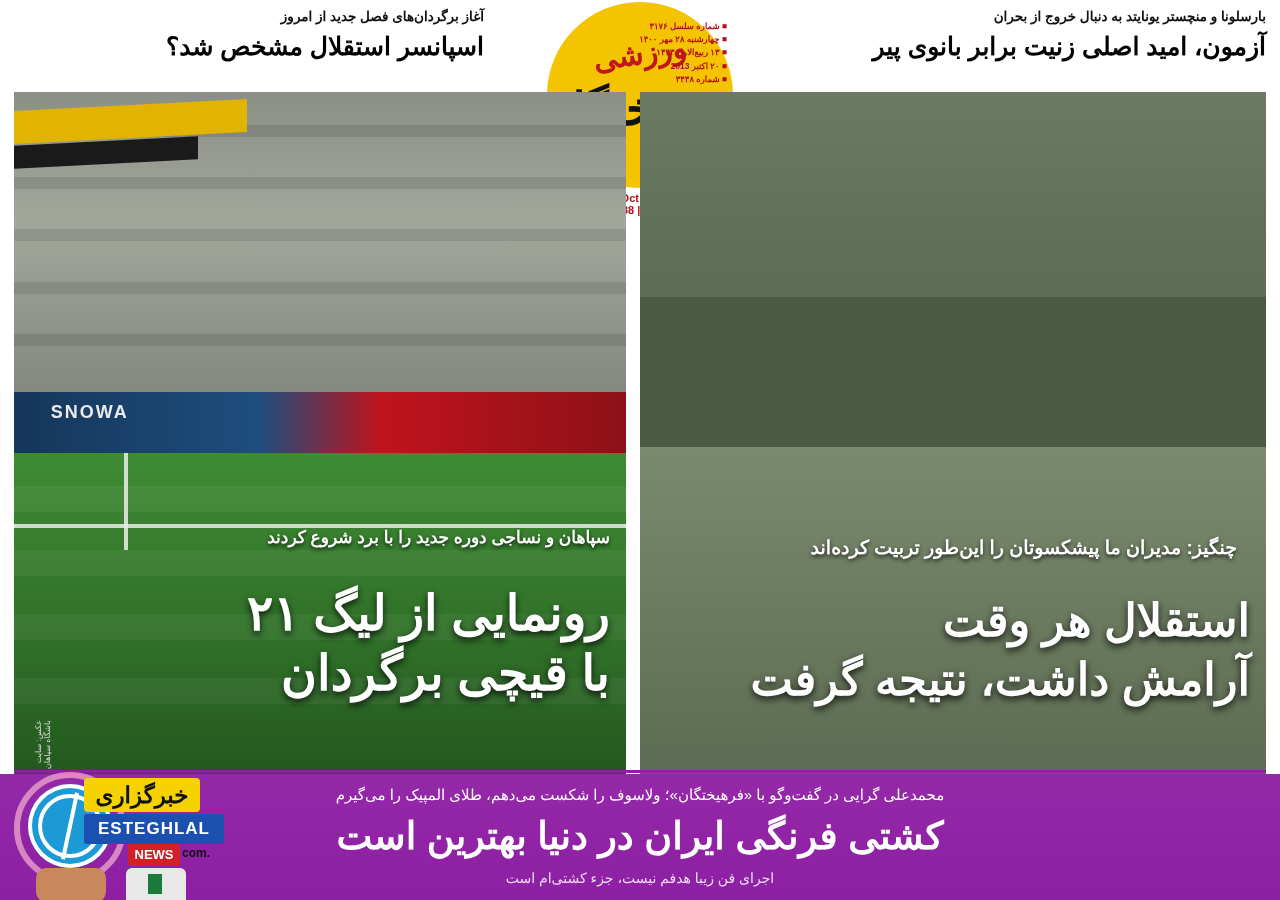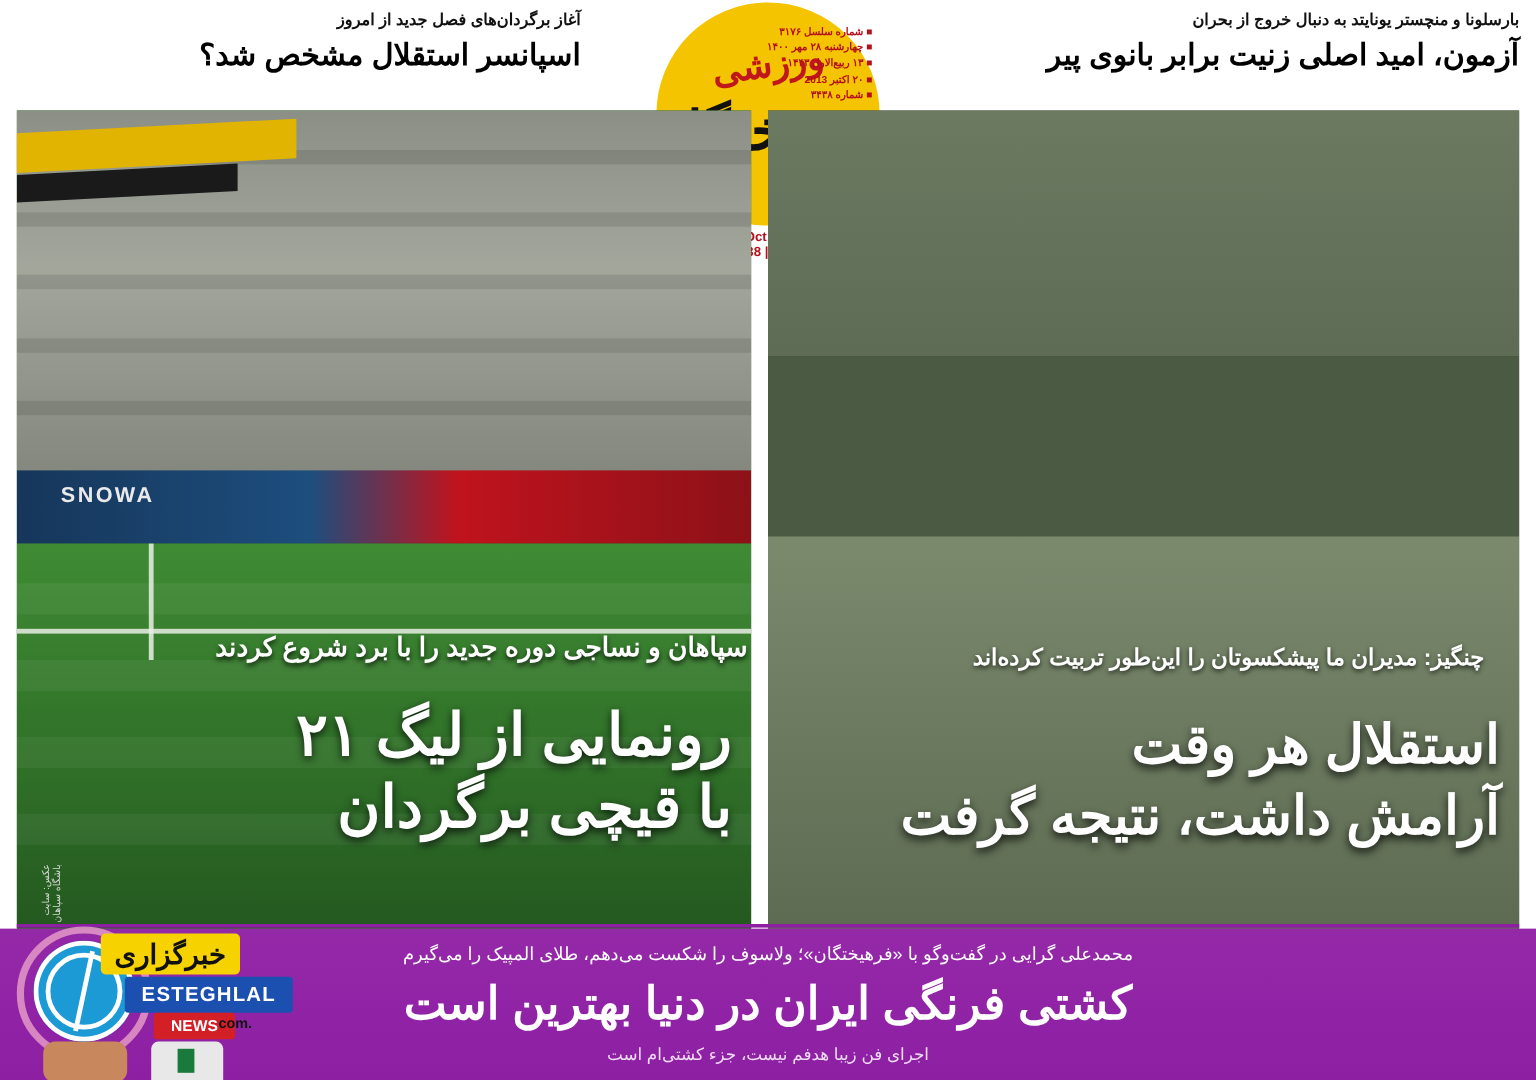--- a/index.html
+++ b/index.html
@@ -55,22 +55,22 @@
 
   
   .r-bg-top{position:absolute;left:0;top:0;width:100%;height:30%;
       background:linear-gradient(#6d7a62,#5e6b55);}
   .r-bg-mid{position:absolute;left:0;top:30%;width:100%;height:22%;background:#4b5a42;}
   .r-bg-bot{position:absolute;left:0;top:52%;width:100%;height:48%;
       background:linear-gradient(#7b8a6d,#5d6b52);}
 
   
   .cap{position:absolute;color:#fff;font-weight:bold;text-align:right;direction:rtl;}
-  .cap-left-sub{left:14px;top:521px;width:612px;padding:6px 3px;box-sizing:border-box;
-      font-size:22px;text-shadow:0 2px 4px rgba(0,0,0,.75);}
+  .cap-left-sub{left:14px;top:521px;width:612px;padding:6px 16px;box-sizing:border-box;
+      font-size:17px;text-shadow:0 2px 4px rgba(0,0,0,.75);}
   .cap-left-main{left:14px;top:584px;width:612px;padding:0 16px;box-sizing:border-box;
       font-size:49px;line-height:1.22;color:#fff;text-shadow:0 3px 7px rgba(0,0,0,.8);}
   .cap-right-sub{left:640px;top:530px;width:626px;padding:6px 29px;box-sizing:border-box;
       font-size:19px;text-shadow:0 2px 4px rgba(0,0,0,.75);}
   .cap-right-main{left:640px;top:592px;width:626px;padding:0 16px;box-sizing:border-box;
       font-size:45px;line-height:1.3;text-shadow:0 3px 7px rgba(0,0,0,.8);}
   .vcredit{position:absolute;left:20px;top:628px;width:14px;font-size:8px;color:#e7e7e7;
       writing-mode:vertical-rl;transform:rotate(180deg);letter-spacing:1px;opacity:.9;}
 
   
@@ -93,24 +93,24 @@
       background:#1b9ad6;box-shadow:0 0 0 4px #fff inset;}
   .wm-globe:before{content:"";position:absolute;left:10px;top:10px;right:10px;bottom:10px;
       border-radius:50%;border:4px solid #fff;box-sizing:border-box;}
   .wm-globe:after{content:"";position:absolute;left:40px;top:8px;width:4px;height:68px;background:#fff;
       transform:rotate(12deg);}
   .wm-circ{position:absolute;left:4px;top:4px;width:112px;height:112px;border-radius:50%;
       border:6px solid #e8a0c8;opacity:.8;box-sizing:border-box;}
   .wm-yellow{position:absolute;left:74px;top:10px;width:116px;height:34px;background:#f6d300;
       border-radius:4px;}
   .wm-yellow span{display:block;text-align:center;font-size:23px;font-weight:bold;color:#111;line-height:34px;}
-  .wm-blue{position:absolute;left:74px;top:46px;width:140px;height:30px;background:#1b4fb0;border-radius:3px;margin-left:20px;}
+  .wm-blue{position:absolute;left:74px;top:46px;width:140px;height:30px;background:#1b4fb0;border-radius:3px;}
   .wm-blue span{display:block;text-align:center;font-size:17px;font-weight:bold;color:#fff;line-height:30px;
       letter-spacing:1px;}
-  .wm-red{position:absolute;left:118px;top:76px;width:68px;height:22px;background:#d31f26;border-radius:3px;}
+  .wm-red{position:absolute;left:118px;top:76px;width:52px;height:22px;background:#d31f26;border-radius:3px;}
   .wm-red span{display:block;text-align:center;font-size:13px;font-weight:bold;color:#fff;line-height:22px;}
   .wm-com{position:absolute;left:172px;top:78px;font-size:12px;font-weight:bold;color:#111;}
   .wm-shirt{position:absolute;left:116px;top:100px;width:60px;height:34px;background:#e8e8e8;
       border-radius:6px 6px 3px 3px;}
   .wm-shirt:after{content:"";position:absolute;left:22px;top:6px;width:14px;height:20px;background:#1a7a3c;}
   .hand{position:absolute;left:26px;top:100px;width:70px;height:34px;background:#c8875c;border-radius:10px;}
 </style>
 </head>
 <body>
 

